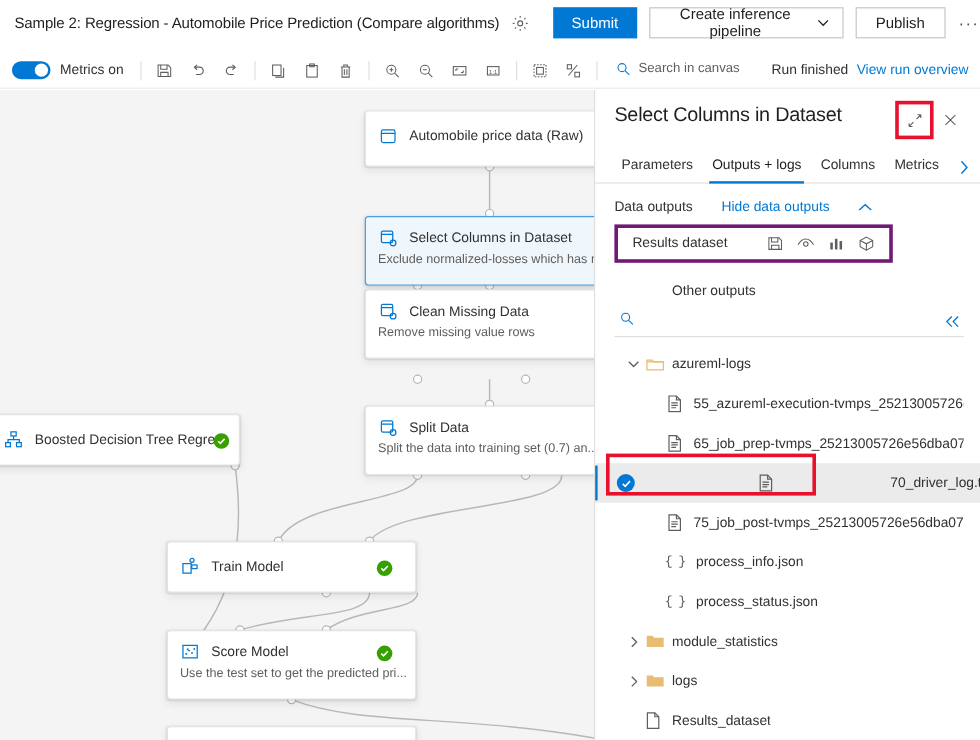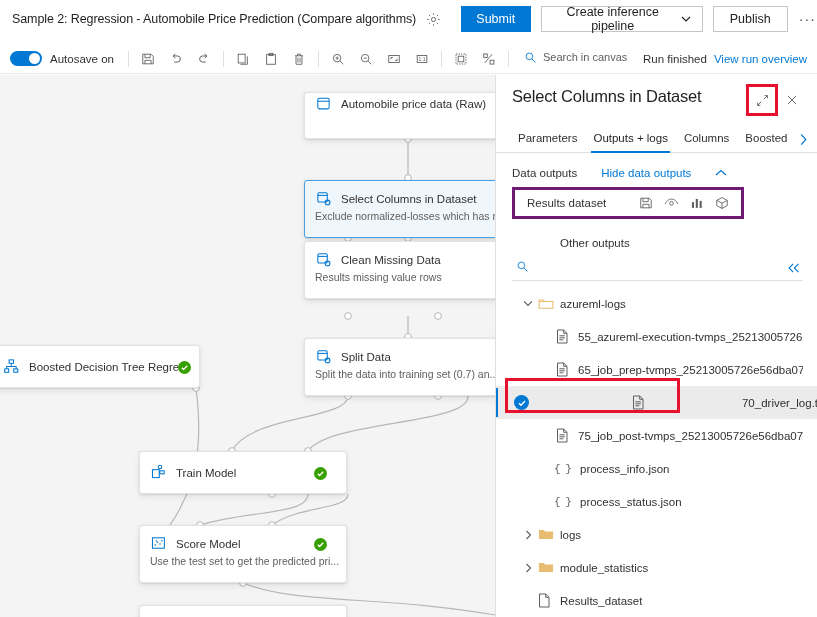--- a/index.html
+++ b/index.html
@@ -212,21 +212,21 @@
       <span>Publish</span>
     </button>
     <div class="ellipsis-btn">···</div>
   </div>
 
   <div class="toolbar">
     <div class="toggle-wrap">
       <div class="toggle">
           <div class="knob"></div>
         </div>
-      <div class="toggle-label">Autosave on</div>
+      <div class="toggle-label">Metrics on</div>
     </div>
 
     <div class="tb-sep" style="margin-left:14px;"></div>
 
     <div class="tb-btn">
       <svg width="14" height="14" viewBox="0 0 16 16" fill="none" stroke="#605e5c" stroke-width="1">
         <path d="M2 2.5h9.5L14 5v8.5H2z"></path>
           <path d="M4.5 2.5v4h6v-4"></path>
           <path d="M4.5 13.5v-4h7v4"></path>
       </svg>
@@ -368,21 +368,21 @@
         <circle cx="232" cy="376" r="3.4"></circle>
           <circle cx="308" cy="376" r="3.4"></circle>
         <circle cx="272" cy="419" r="3.4"></circle>
         <circle cx="200" cy="450" r="3.4"></circle>
           <circle cx="272" cy="450" r="3.4"></circle>
         <circle cx="243" cy="508" r="3.4"></circle>
       </g>
     </svg>
 
     <div class="node one-line" style="left:304px; top:17px; width:230px; height:47px;">
-      <div class="node-row" style="padding-top:2px;">
+      <div class="node-row" style="padding-top:12px;">
         <span class="node-icon">
           <svg width="17" height="17" viewBox="0 0 18 18" fill="none" stroke="#0078d4" stroke-width="1.1">
             <rect x="3" y="3.5" width="12" height="11.2" rx="1.6"></rect>
               <path d="M3 6.6h12"></path>
           </svg>
         </span>
         <span class="node-title">Automobile price data (Raw)</span>
       </div>
     </div>
 
@@ -405,21 +405,21 @@
       <div class="node-row">
         <span class="node-icon">
           <svg width="17" height="17" viewBox="0 0 18 18" fill="none" stroke="#0078d4" stroke-width="1.1">
             <rect x="3" y="2.8" width="10" height="10" rx="1.4"></rect>
               <path d="M3 5.7h10"></path>
             <circle cx="13.3" cy="13.2" r="2.5"></circle>
           </svg>
         </span>
         <span class="node-title">Clean Missing Data</span>
       </div>
-      <div class="node-sub">Results missing value rows</div>
+      <div class="node-sub">Remove missing value rows</div>
 
     </div>
 
     <div class="node" style="left:304px; top:263px; width:230px; height:58px;">
       <div class="node-row">
         <span class="node-icon">
           <svg width="17" height="17" viewBox="0 0 18 18" fill="none" stroke="#0078d4" stroke-width="1.1">
             <rect x="3" y="2.8" width="10" height="10" rx="1.4"></rect>
               <path d="M3 5.7h10"></path>
             <circle cx="13.3" cy="13.2" r="2.5"></circle>
@@ -511,21 +511,21 @@
         <svg width="12" height="12" viewBox="0 0 16 16" fill="none" stroke="#605e5c" stroke-width="1.2">
           <path d="M2.5 2.5l11 11M13.5 2.5l-11 11"></path>
         </svg>
       </div>
     </div>
 
     <div class="tabs">
       <div class="tab">Parameters</div>
       <div class="tab active">Outputs + logs</div>
       <div class="tab">Columns</div>
-      <div class="tab">Boosted</div>
+      <div class="tab">Metrics</div>
       <div class="tab-more">
         <svg width="11" height="13" viewBox="0 0 12 14" fill="none" stroke="#0078d4" stroke-width="1.3">
           <path d="M3.5 1.5L8.5 7l-5 5.5"></path>
         </svg>
       </div>
     </div>
 
     <div class="panel-body">
 
       <div class="sect-row">
@@ -668,35 +668,35 @@
           <span class="twisty">
             <svg width="7" height="10" viewBox="0 0 7 10" fill="none" stroke="#605e5c" stroke-width="1.1">
                 <path d="M1.5 1l4 4-4 4"></path>
               </svg>
           </span>
           <span class="ticon">
             <svg width="16" height="13" viewBox="0 0 17 13" fill="#e8bc72">
               <path d="M1 1.6h5.2l1.4 1.6h8.4v8.2H1z"></path>
             </svg>
           </span>
-          <span class="tlabel">logs</span>
+          <span class="tlabel">module_statistics</span>
         </div>
 
         <div class="tree-row" style="padding-left:6px;">
           <span class="twisty">
             <svg width="7" height="10" viewBox="0 0 7 10" fill="none" stroke="#605e5c" stroke-width="1.1">
                 <path d="M1.5 1l4 4-4 4"></path>
               </svg>
           </span>
           <span class="ticon">
             <svg width="16" height="13" viewBox="0 0 17 13" fill="#e8bc72">
               <path d="M1 1.6h5.2l1.4 1.6h8.4v8.2H1z"></path>
             </svg>
           </span>
-          <span class="tlabel">module_statistics</span>
+          <span class="tlabel">logs</span>
         </div>
 
         <div class="tree-row" style="padding-left:26px;">
           <span class="ticon">
             <svg width="13" height="15" viewBox="0 0 13 15" fill="none" stroke="#605e5c" stroke-width="1">
               <path d="M1.5 1h6.2L11 4.3V14H1.5z"></path>
                 <path d="M7.7 1v3.3H11"></path>
             </svg>
           </span>
           <span class="tlabel">Results_dataset</span>

